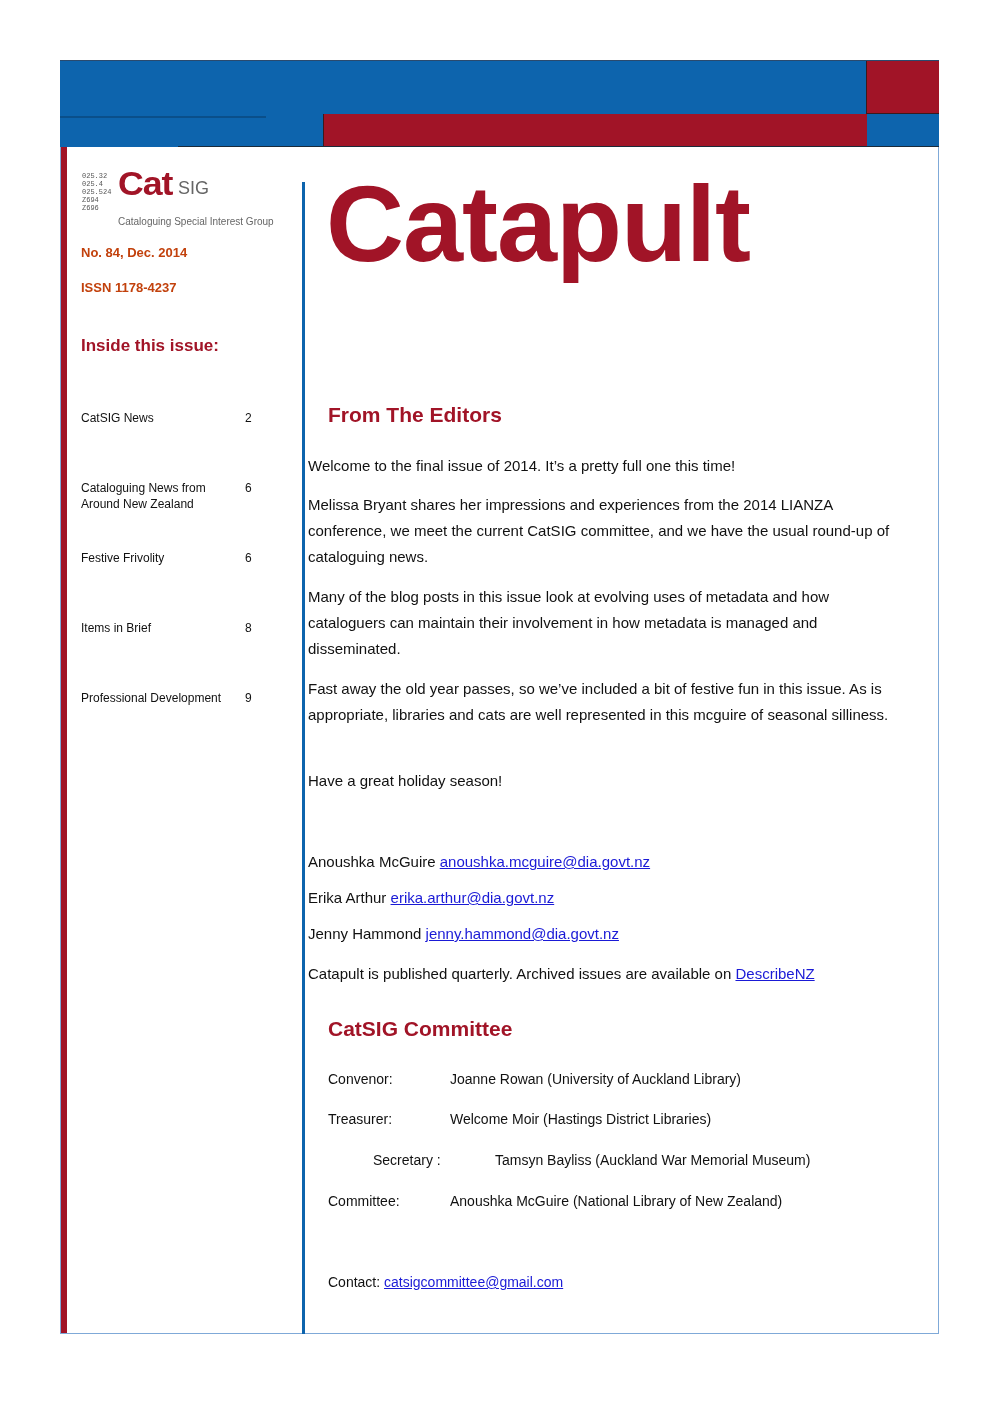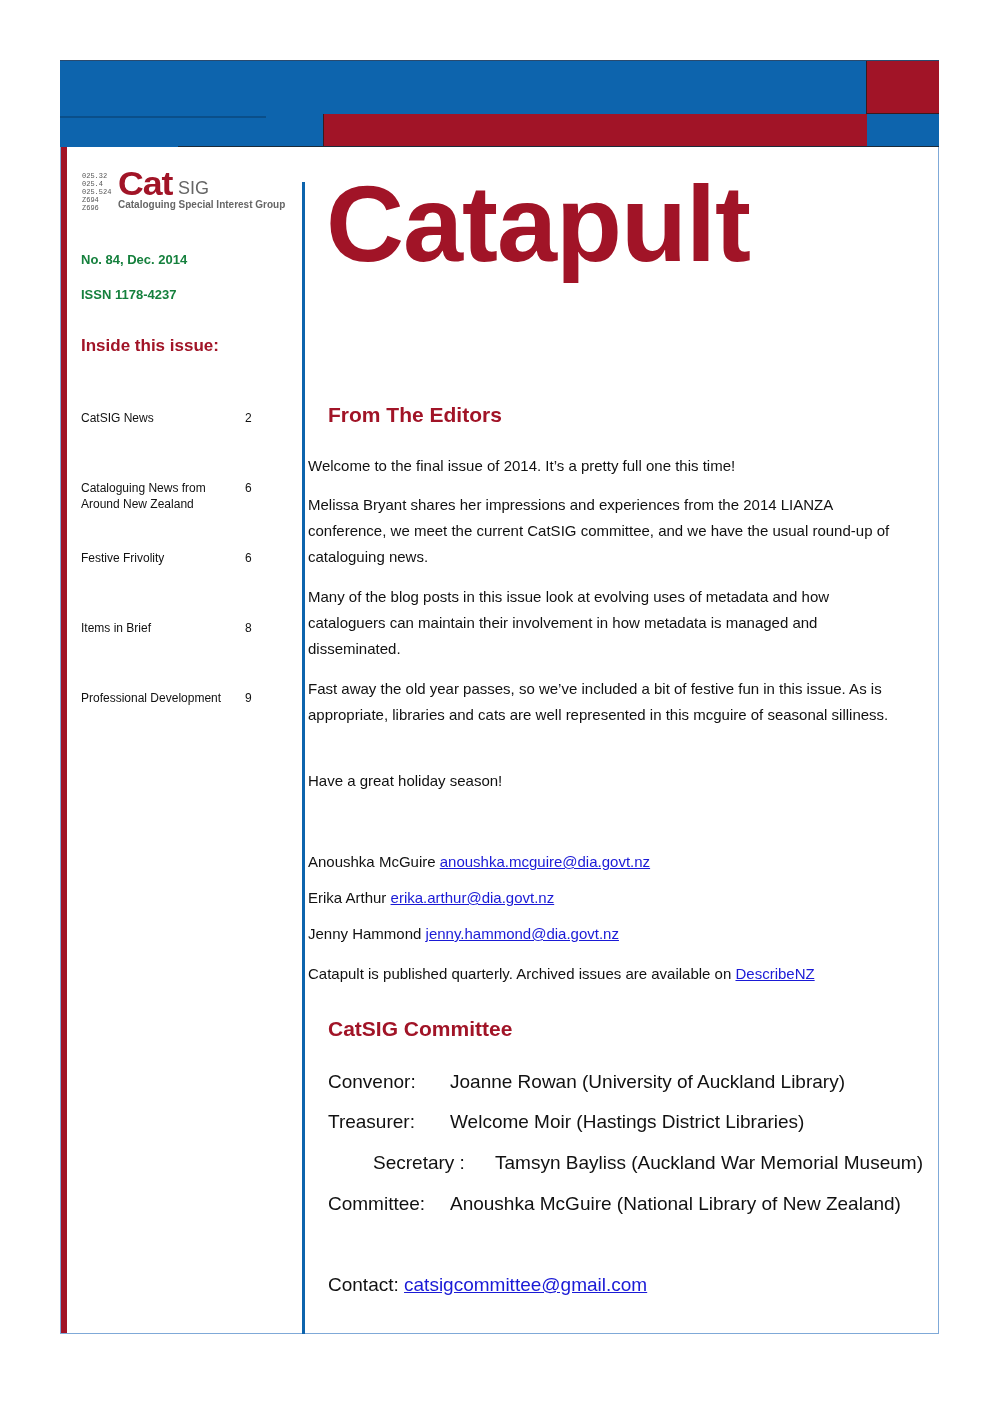--- a/index.html
+++ b/index.html
@@ -18,39 +18,39 @@
 
   .left-rule { position: absolute; left: 61px; top: 147px; width: 6px; height: 1186px; background: #a11427; }
   .mid-rule { position: absolute; left: 302px; top: 182px; width: 3px; height: 1152px; background: #0d64ad; }
 
   .logo { position: absolute; left: 80px; top: 170px; width: 210px; height: 50px; }
   .logo-codes { position: absolute; left: 2px; top: 2px; font-family: "Liberation Mono", monospace;
                 font-size: 7px; line-height: 8px; color: #555; white-space: pre; }
   .logo-cat { position: absolute; left: 38px; top: -6px; font-family: "Liberation Sans", sans-serif;
               font-weight: bold; font-size: 34px; color: #a11427; letter-spacing: -1px; transform: scaleX(1.05); transform-origin: left; }
   .logo-sig { position: absolute; left: 98px; top: 8px; font-size: 18px; color: #666; }
-  .logo-tagline { position: absolute; left: 38px; top: 29px; font-size: 10px; font-weight: bold; color: #666; white-space: nowrap; }
+  .logo-tagline { position: absolute; left: 38px; top: 46px; font-size: 10px; font-weight: normal; color: #666; white-space: nowrap; }
 
-  .side-meta { position: absolute; left: 81px; font-weight: bold; font-size: 13px; color: #15803d; margin-top: 7px; }
+  .side-meta { position: absolute; left: 81px; font-weight: bold; font-size: 13px; color: #c2410c; }
   .side-heading { position: absolute; left: 81px; top: 336px; font-weight: bold; font-size: 17px; color: #a11427; }
 
   .toc-item { position: absolute; left: 81px; width: 180px; font-size: 12px; line-height: 16px; color: #111; }
   .toc-label { display: inline-block; width: 160px; vertical-align: top; }
   .toc-page { position: absolute; left: 164px; top: 0; }
 
   .masthead { position: absolute; left: 326px; top: 170px; font-family: "Liberation Sans", sans-serif;
               font-weight: bold; font-size: 108px; color: #a11427; letter-spacing: -1px; line-height: 1; }
 
   .section-title { position: absolute; left: 328px; font-weight: bold; font-size: 21px; color: #a11427; }
 
   .body-text { position: absolute; left: 308px; width: 590px; font-size: 15px; line-height: 26px; color: #111; }
   .body-text p { margin: 0; }
   a.link { color: #1a1ad6; text-decoration: underline; }
 
-  .committee-row { position: absolute; left: 328px; font-size: 19px; color: #111; white-space: nowrap; }
+  .committee-row { position: absolute; left: 328px; font-size: 14px; color: #111; white-space: nowrap; }
   .committee-role { display: inline-block; width: 122px; }
 </style>
 </head>
 <body>
 
 <div class="page-frame"></div>
 
 <div class="banner"></div>
 <div class="banner-top-line"></div>
 <div class="banner-thin-line"></div>

